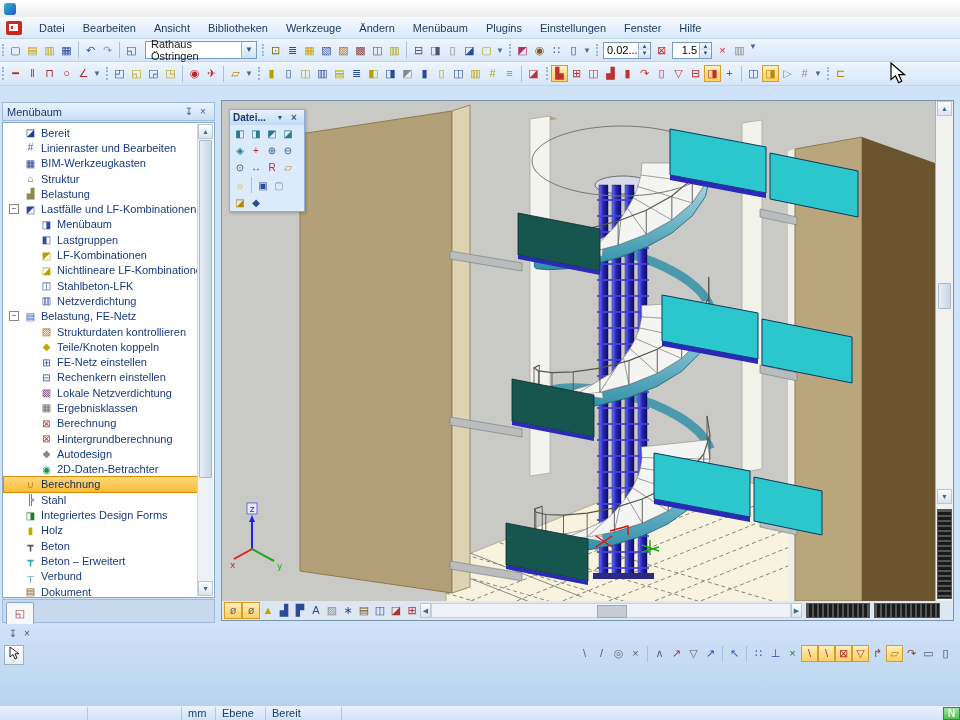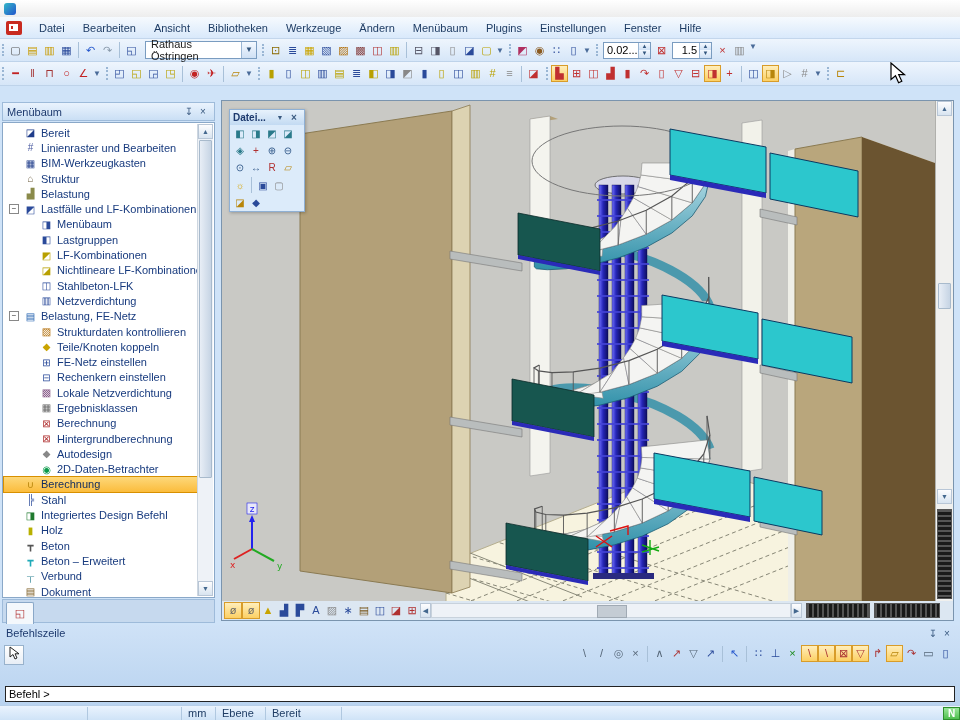--- a/index.html
+++ b/index.html
@@ -363,21 +363,21 @@
         <div class="trow d0 sel">
           <span class="tico" style="color: rgb(184, 134, 11);">∪</span>
           <span>Berechnung</span>
         </div>
         <div class="trow d0">
           <span class="tico" style="color: rgb(42, 74, 154);">╠</span>
           <span>Stahl</span>
         </div>
         <div class="trow d0">
           <span class="tico" style="color: rgb(31, 122, 47);">◨</span>
-          <span>Integriertes Design Befehl</span>
+          <span>Integriertes Design Forms</span>
         </div>
         <div class="trow d0">
           <span class="tico" style="color: rgb(184, 176, 0);">▮</span>
           <span>Holz</span>
         </div>
         <div class="trow d0">
           <span class="tico" style="color: rgb(85, 85, 85);">┳</span>
           <span>Beton</span>
         </div>
         <div class="trow d0">
@@ -656,21 +656,20 @@
       <span class="hthumb"></span>
     </div>
     <span class="hbtn2">▶</span>
     <span class="hatch" style="width:64px;"></span>
     <span class="hatch" style="width:66px;"></span>
   </div>
 </div>
 
 <div class="cmdpanel">
   <div class="cmdhdr">
-    <span class="t">Befehlszeile</span>
     <span class="hbtn">↧</span>
     <span class="hbtn">×</span>
   </div>
   <div class="cursorbtn">
     <svg width="12" height="14" viewBox="0 0 12 14">
         <path d="M2,1 L2,11 L5,8.5 L7,13 L9,12 L7,7.8 L11,7.8 Z" fill="#fff" stroke="#222" stroke-width="1"></path>
       </svg>
   </div>
   <div class="snaprow">
       <span class="tbi" style="color: rgb(85, 102, 119);">\</span>
@@ -691,21 +690,20 @@
       <span class="tbi sel" style="color: rgb(170, 51, 51);">\</span>
       <span class="tbi sel" style="color: rgb(170, 51, 51);">\</span>
       <span class="tbi sel" style="color: rgb(170, 51, 51);">⊠</span>
       <span class="tbi sel" style="color: rgb(170, 51, 51);">▽</span>
       <span class="tbi" style="color: rgb(170, 51, 51);">↱</span>
       <span class="tbi sel" style="color: rgb(184, 134, 11);">▱</span>
       <span class="tbi" style="color: rgb(170, 51, 51);">↷</span>
       <span class="tbi" style="color: rgb(85, 102, 119);">▭</span>
       <span class="tbi" style="color: rgb(42, 74, 154);">▯</span>
     </div>
-  <input class="cmdinput" value="Befehl &gt;" style="">
 </div>
 
 <div class="statusbar">
   <span id="statuscells" style="display: flex;">
       <span class="scell" style="width: 88px;"></span>
       <span class="scell" style="width: 94px;"></span>
       <span class="scell" style="width: 34px;">mm</span>
       <span class="scell" style="width: 50px;">Ebene XY</span>
       <span class="scell" style="width: 76px;">Bereit</span>
     </span>

